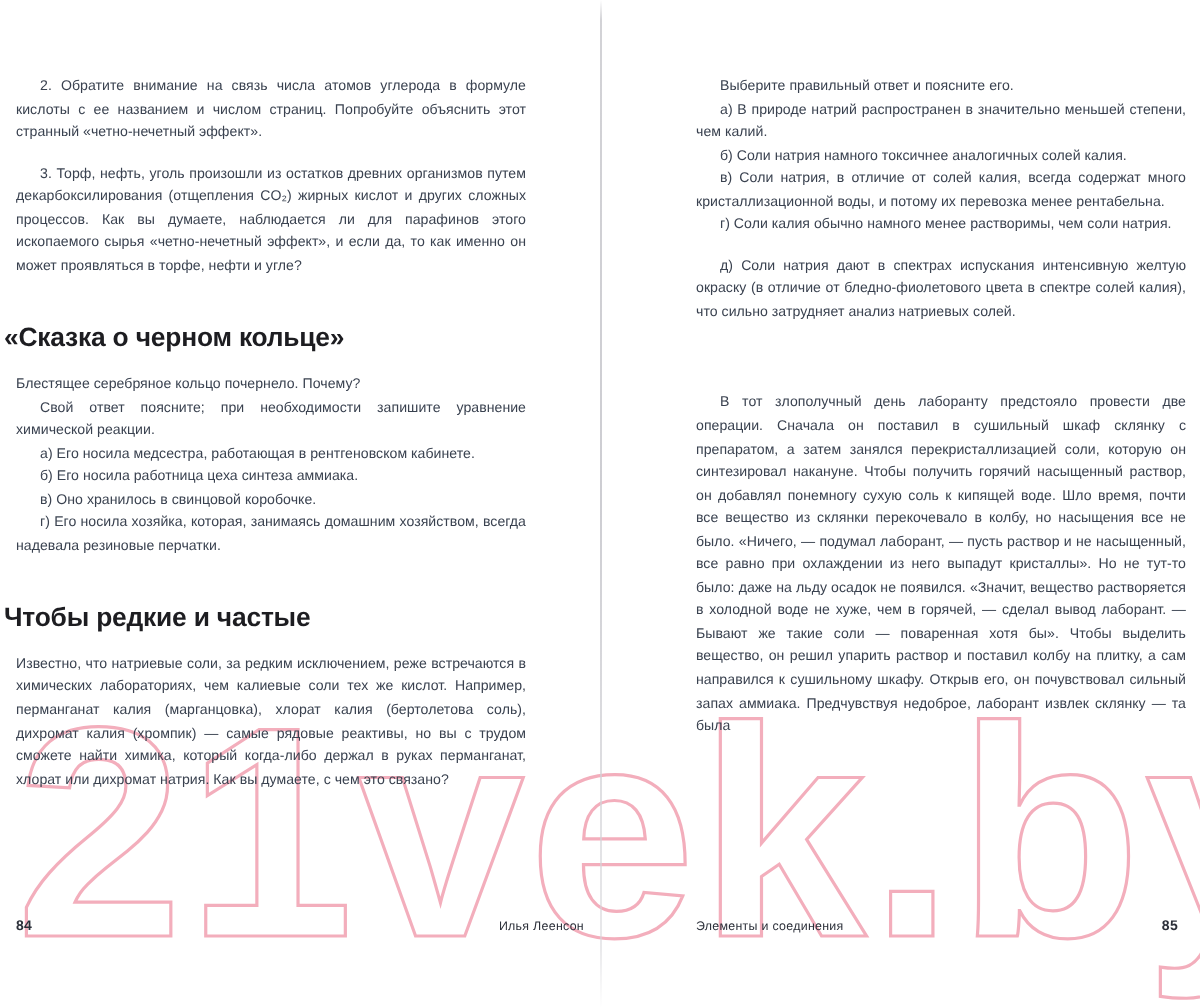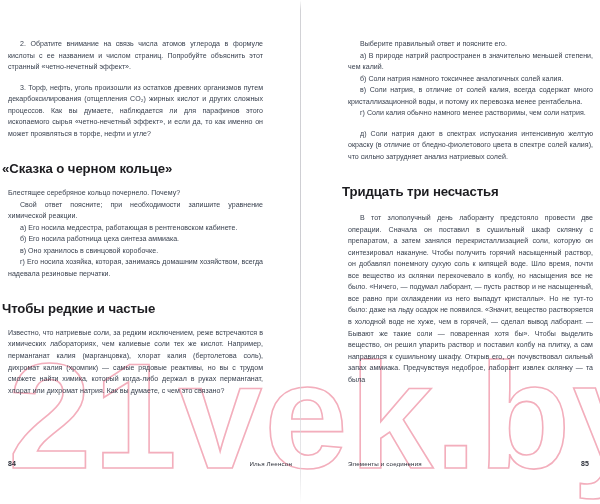--- a/index.html
+++ b/index.html
@@ -162,21 +162,20 @@
 
       <p class="para indent">Выберите правильный ответ и поясните его.</p>
       <p class="para indent">а) В природе натрий распространен в значительно меньшей степени, чем калий.</p>
       <p class="para indent">б) Соли натрия намного токсичнее аналогичных солей калия.</p>
       <p class="para indent">в) Соли натрия, в отличие от солей калия, всегда содержат много кристаллизационной воды, и потому их перевозка менее рентабельна.</p>
       <p class="para indent">г) Соли калия обычно намного менее растворимы, чем соли натрия.</p>
       <div class="sp-9"></div>
       <p class="para indent">д) Соли натрия дают в спектрах испускания интенсивную желтую окраску (в отличие от бледно-фиолетового цвета в спектре солей калия), что сильно затрудняет анализ натриевых солей.</p>
 
       <div class="sp-22"></div>
-      <h2 class="section-heading">Тридцать три несчастья</h2>
       <div class="sp-12"></div>
 
       <p class="para indent">В тот злополучный день лаборанту предстояло провести две операции. Сначала он поставил в сушильный шкаф склянку с препаратом, а затем занялся перекристаллизацией соли, которую он синтезировал накануне. Чтобы получить горячий насыщенный раствор, он добавлял понемногу сухую соль к кипящей воде. Шло время, почти все вещество из склянки перекочевало в колбу, но насыщения все не было. «Ничего, — подумал лаборант, — пусть раствор и не насыщенный, все равно при охлаждении из него выпадут кристаллы». Но не тут-то было: даже на льду осадок не появился. «Значит, вещество растворяется в холодной воде не хуже, чем в горячей, — сделал вывод лаборант. — Бывают же такие соли — поваренная хотя бы». Чтобы выделить вещество, он решил упарить раствор и поставил колбу на плитку, а сам направился к сушильному шкафу. Открыв его, он почувствовал сильный запах аммиака. Предчувствуя недоброе, лаборант извлек склянку — та была</p>
     </div>
   </div>
 
   <div class="footer" id="footer-left-page">84</div>
   <div class="footer" id="footer-left-author">Илья Леенсон</div>
   <div class="footer" id="footer-right-title">Элементы и соединения</div>
   <div class="footer" id="footer-right-page">85</div>

